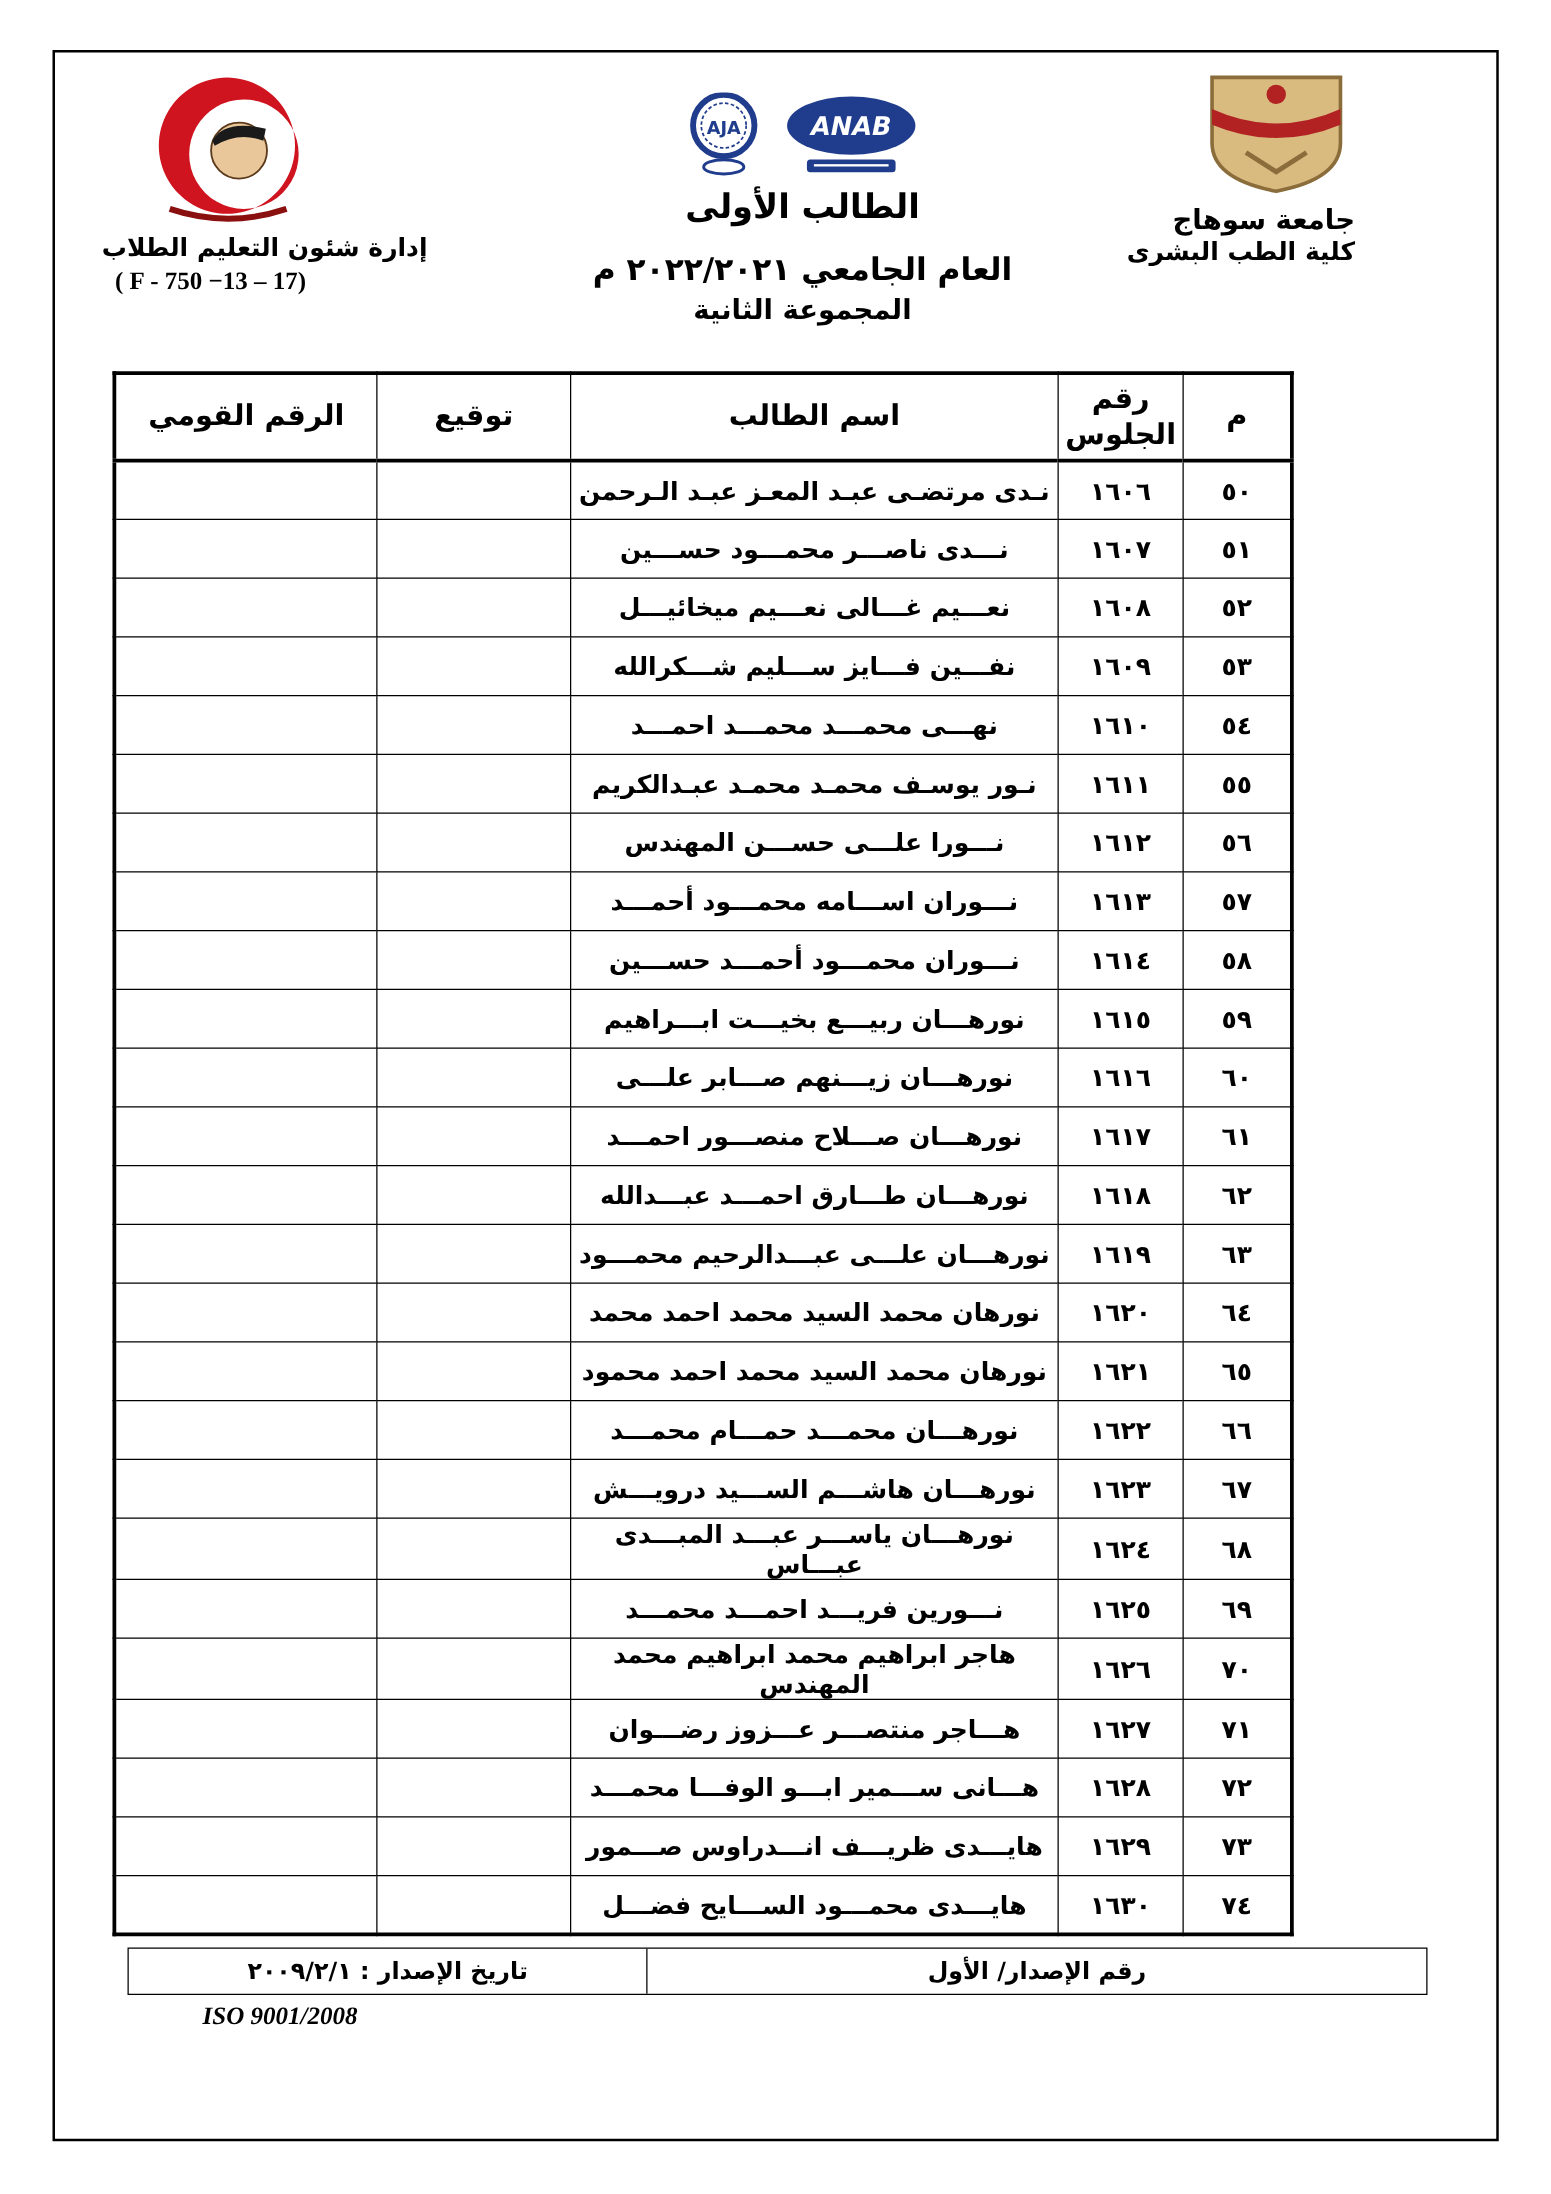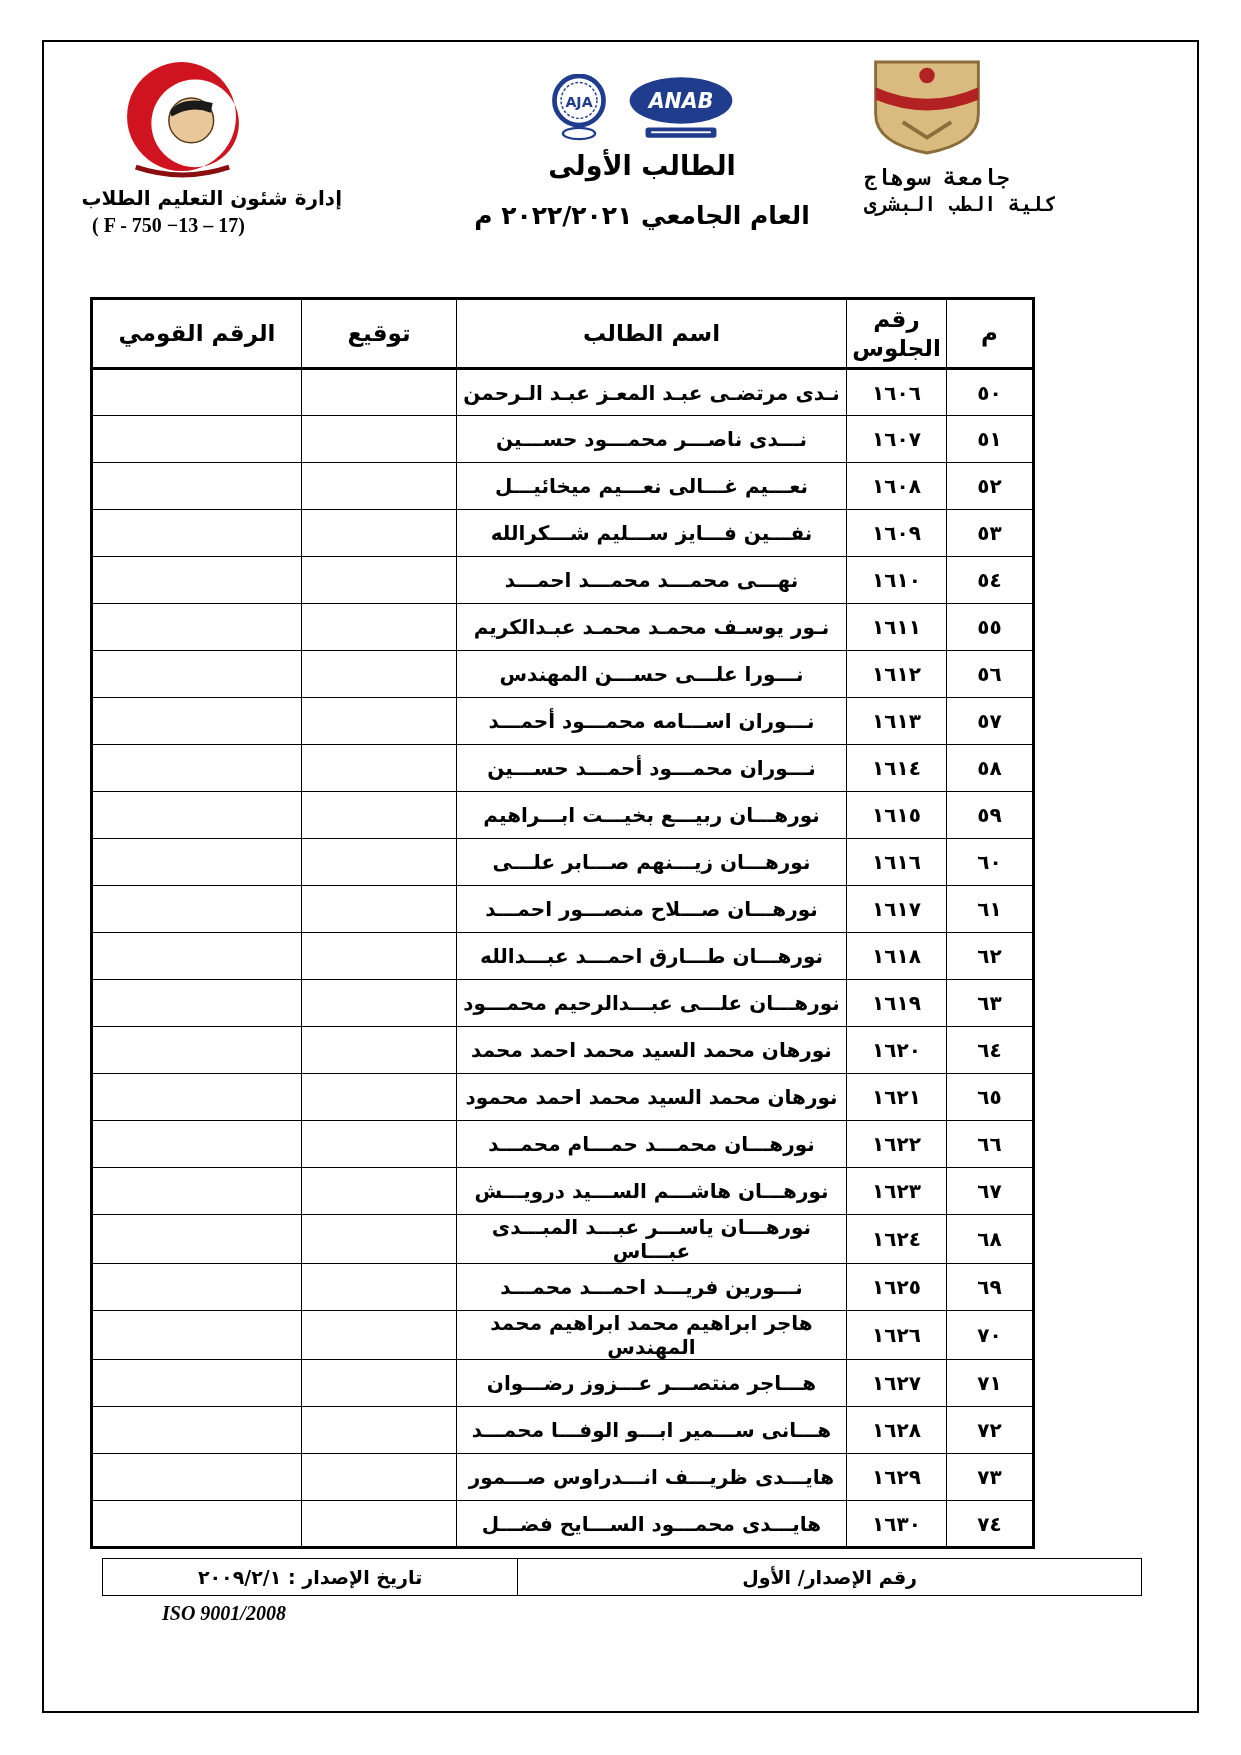--- a/index.html
+++ b/index.html
@@ -36,21 +36,21 @@
     position: absolute; top: 30px; left: 418px;
     width: 360px; text-align: center;
   }
   .logos-row { display: flex; justify-content: center; align-items: center; gap: 14px; height: 72px; }
   .doc-title { font-size: 27px; font-weight: bold; margin-top: 6px; }
   .academic-year { font-size: 25px; font-weight: bold; margin-top: 20px; }
   .group-title { font-size: 22px; font-weight: bold; margin-top: 6px; }
 
   .header-right {
     position: absolute; top: 14px; left: 820px;
-    width: 220px; text-align: left; font-family: Liberation Mono, monospace;
+    width: 220px; text-align: right;
   }
   .uni-name { font-size: 22px; font-weight: bold; margin-top: 2px; }
   .fac-name { font-size: 20px; font-weight: bold; }
 
   
   table.students {
     position: absolute; top: 255px; left: 46px;
     width: 942px;
     border-collapse: collapse;
     table-layout: fixed;
@@ -122,20 +122,21 @@
         </svg>
         <svg width="64" height="68" viewBox="0 0 64 72">
           <circle cx="32" cy="28" r="26" fill="none" stroke="#203c8d" stroke-width="5"></circle>
           <circle cx="32" cy="28" r="19" fill="none" stroke="#203c8d" stroke-width="1.5" stroke-dasharray="3,2"></circle>
           <text x="32" y="35" font-size="15" font-weight="bold" fill="#203c8d" text-anchor="middle">AJA</text>
           <ellipse cx="32" cy="63" rx="17" ry="6" fill="none" stroke="#203c8d" stroke-width="2.5"></ellipse>
         </svg>
       </div>
       <div class="doc-title">الطالب الأولى</div>
       <div class="academic-year">العام الجامعي ٢٠٢٢/٢٠٢١ م</div>
+      <div class="group-title">المجموعة الثانية</div>
     </div>
 
     <div class="header-right">
       <svg width="126" height="102" viewBox="0 0 130 105">
         <path d="M12,6 h106 v54 q0,30 -53,40 q-53,-10 -53,-40 Z" fill="#d9bb80" stroke="#8a6d3b" stroke-width="3"></path>
         <path d="M12,32 q53,24 106,0 v13 q-53,22 -106,0 Z" fill="#b22222"></path>
         <circle cx="65" cy="20" r="8" fill="#b22222"></circle>
         <path d="M40,68 l25,16 l25,-16" stroke="#8a6d3b" stroke-width="4" fill="none"></path>
       </svg>
       <div class="uni-name">جامعة سوهاج</div>

